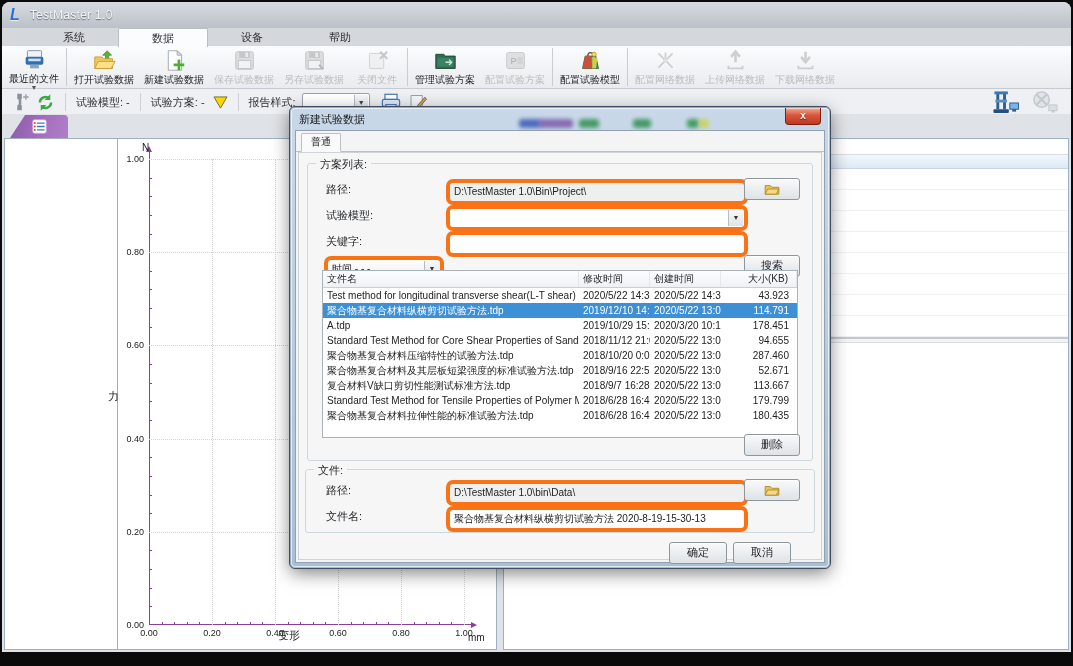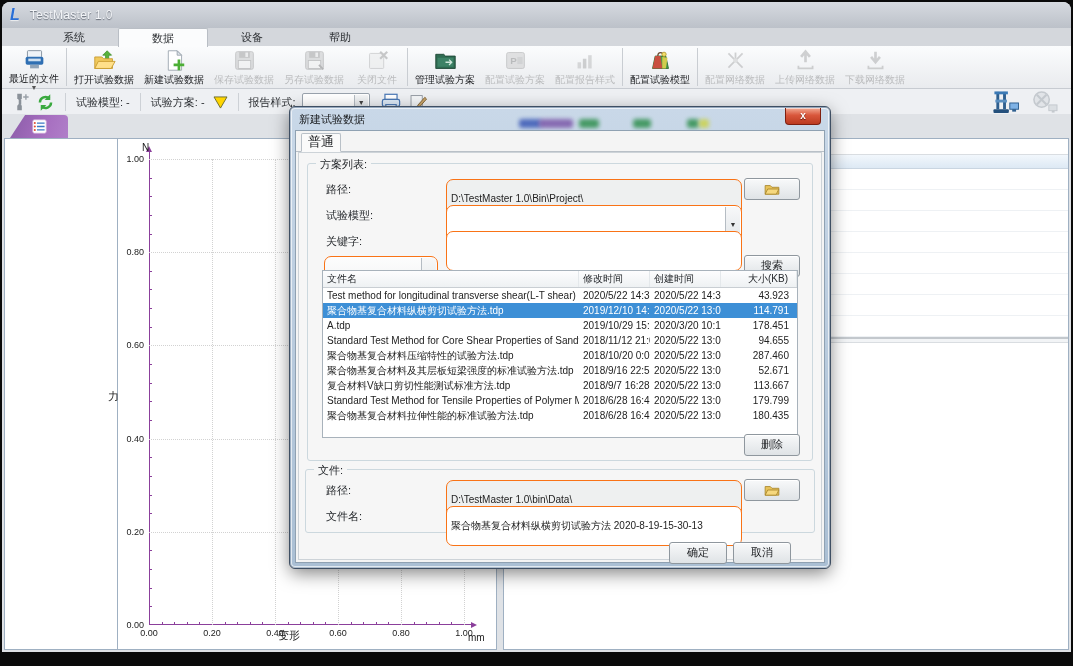--- a/index.html
+++ b/index.html
@@ -78,28 +78,28 @@
   .blob3{left:288px;width:20px;background:#2f8f4e;}
   .blob4{left:342px;width:18px;background:#2f8f4e;}
   .blob5{left:396px;width:12px;background:#2f8f4e;}
   .blob6{left:408px;width:10px;background:#cbd24a;}
   .dlg-close{position:absolute;right:8px;top:0;width:34px;height:16px;
     background:linear-gradient(#f2a992,#d9573c 45%,#bb3a20);border:1px solid #7e1f10;border-top:none;
     border-radius:0 0 4px 4px;color:#fff;font-size:10px;font-weight:bold;text-align:center;line-height:15px;
     text-shadow:0 1px 1px #5e160a;box-shadow:inset 0 1px 0 rgba(255,255,255,.5);cursor:pointer;}
   .dlg-client{position:absolute;left:4px;top:22px;right:4px;bottom:4px;background:#f4f4f4;border:1px solid #8fa1b2;}
   .dlg-tabstrip{height:20px;position:relative;border-bottom:1px solid #b9c0c7;}
-  .dlg-tab{position:absolute;left:5px;bottom:-1px;width:38px;height:17px;background:#fafafa;border:1px solid #b9c0c7;border-bottom:1px solid #fafafa;font-size:13px;text-align:center;line-height:16px;color:#1c1e21;border-radius:2px 2px 0 0;}
+  .dlg-tab{position:absolute;left:5px;bottom:-1px;width:38px;height:17px;background:#fafafa;border:1px solid #b9c0c7;border-bottom:1px solid #fafafa;font-size:10px;text-align:center;line-height:16px;color:#1c1e21;border-radius:2px 2px 0 0;}
   .dlg-page{position:absolute;left:2px;top:21px;right:2px;bottom:2px;background:#f6f6f6;border:1px solid #cdd3d8;}
   .group{position:absolute;border:1px solid #ccd8de;border-radius:3px;}
   .group-legend{position:absolute;top:-7px;left:8px;background:#f6f6f6;padding:0 4px;font-size:11px;color:#25282c;}
   .g-scheme{left:8px;right:8px;top:10px;height:296px;}
   .g-file{left:6px;right:6px;top:316px;height:62px;}
   .flabel{position:absolute;font-size:11px;color:#25282c;}
-  .field{position:absolute;height:18px;border:1px solid #f97316;background:#fff;font-size:10px;color:#222;line-height:18px;padding:10px 4px;overflow:hidden;white-space:nowrap;border-radius:7px;}
+  .field{position:absolute;height:18px;border:4px solid #f97316;background:#fff;font-size:10px;color:#222;line-height:18px;padding:0 4px;overflow:hidden;white-space:nowrap;border-radius:7px;}
   .field.ro{background:#eef0f0;}
   .combo-arr{position:absolute;right:1px;top:1px;bottom:1px;width:14px;background:linear-gradient(#f7f8f9,#e0e4e7);border-left:1px solid #b5bcc3;font-size:7px;color:#333;display:flex;align-items:center;justify-content:center;}
   .btn{position:absolute;height:20px;background:linear-gradient(#f8f9fa,#dfe3e6);border:1px solid #8f979e;border-radius:3px;font-size:11px;color:#1c1e21;text-align:center;line-height:18px;cursor:pointer;box-shadow:inset 0 1px 0 #fff;}
   .browse svg{width:16px;height:12px;vertical-align:middle;}
   
   .ftable{position:absolute;left:14px;right:14px;top:106px;height:166px;border:1px solid #a8b2bb;background:#fff;overflow:hidden;}
   .fhead{display:flex;height:16px;background:linear-gradient(#fdfdfe,#eef1f3);border-bottom:1px solid #c9ced3;}
   .fhead .fcell{font-size:10px;color:#25282c;border-right:1px solid #e4e8eb;}
   .frow{display:flex;height:15px;}
   .frow .fcell{font-size:10px;color:#222;}
@@ -210,30 +210,20 @@
     </div>
     <div class="tbtn disabled">
       <span class="ticon">
         <svg viewBox="0 0 26 26">
             <rect x="3" y="4" width="20" height="18" rx="2" fill="#c9ced3" stroke="#9aa1a8"></rect>
             <text x="7" y="17" font-size="11" fill="#858c93" font-weight="bold">P</text>
             <rect x="15" y="9" width="6" height="8" fill="#b2b8be"></rect>
           </svg>
       </span>
       <span class="tlabel">配置试验方案</span>
-    </div>
-    <div class="tbtn disabled">
-      <span class="ticon">
-        <svg viewBox="0 0 26 26">
-            <rect x="4" y="15" width="4" height="7" fill="#b9bfc5"></rect>
-            <rect x="10" y="11" width="4" height="11" fill="#a9b0b7"></rect>
-            <rect x="16" y="7" width="4" height="15" fill="#b9bfc5"></rect>
-          </svg>
-      </span>
-      <span class="tlabel">配置报告样式</span>
     </div>
     <div class="tsep"></div>
     <div class="tbtn">
       <span class="ticon">
         <svg viewBox="0 0 26 26">
             <path d="M7 8 h12 l3 14 H4z" fill="#4e9e4a" stroke="#2f6b2c"></path>
             <path d="M7 8 h6 l2 14 H4z" fill="#c94f3f"></path>
             <path d="M15 9 l6 1 -2 12 h-4z" fill="#e9d44e" opacity=".85"></path>
             <path d="M10 8 a3 4 0 0 1 6 0" fill="none" stroke="#6b4a2f" stroke-width="1.5"></path>
             <circle cx="17" cy="6" r="2.4" fill="#f2e06b" stroke="#b89b2e"></circle>

